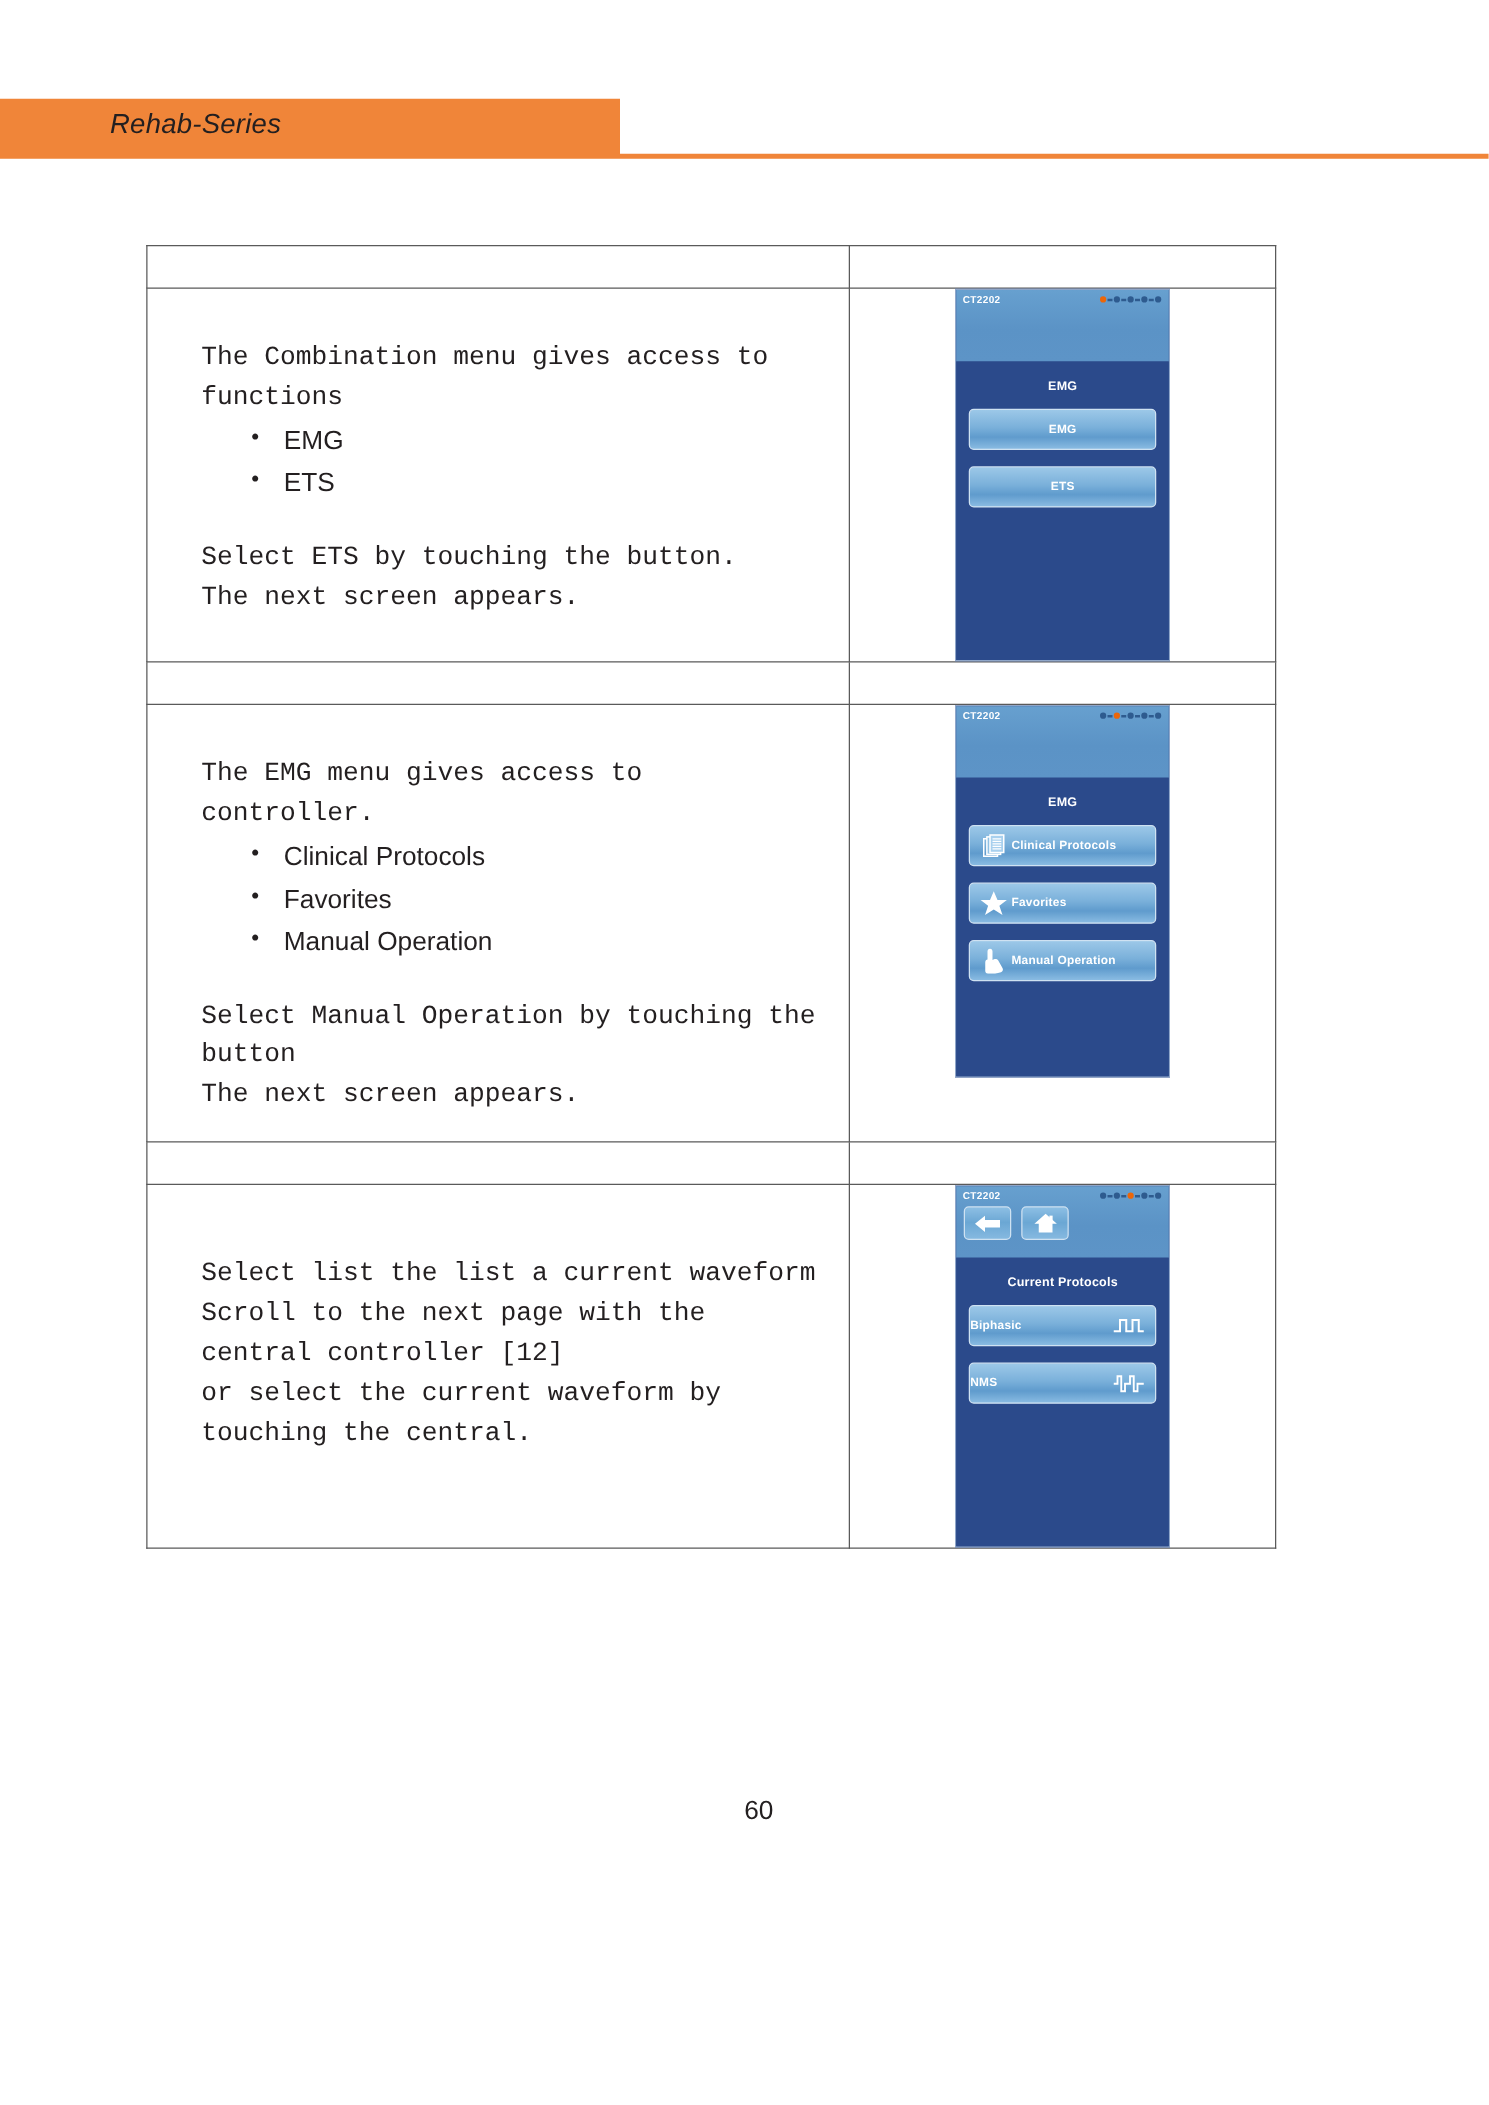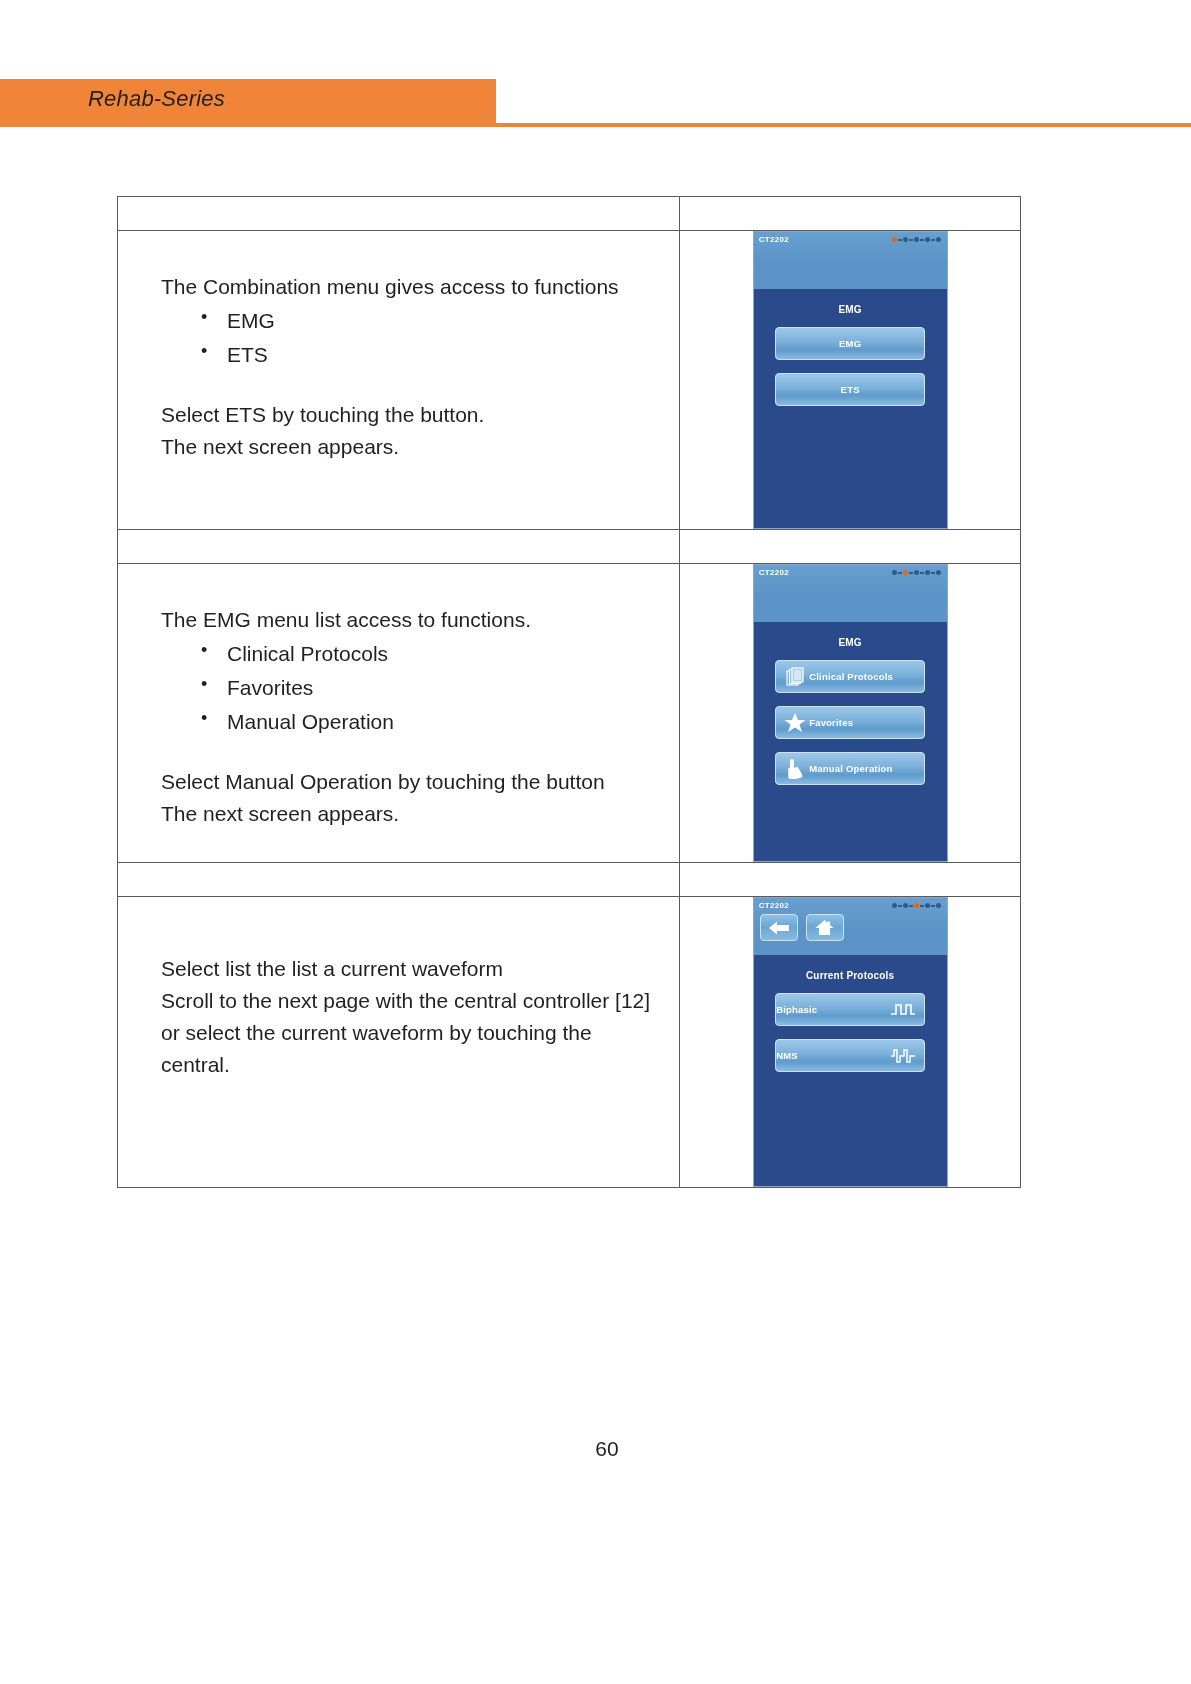--- a/index.html
+++ b/index.html
@@ -57,21 +57,21 @@
   .spacer-row td { height: 34px; }
 
   .cell-text {
     padding: 40px 24px 20px 43px;
     font-size: 21px;
     line-height: 1.52;
     color: #231f20;
   }
   .cell-text.tall3 { padding-top: 56px; }
 
-  .cell-text p { margin: 0; }
+  .cell-text p { margin: 0; font-family: Liberation Mono, monospace; }
   .cell-text .gap { height: 26px; }
 
   ul.bullets {
     margin: 2px 0 0 0;
     padding: 0 0 0 40px;
     list-style: none;
   }
   ul.bullets li {
     position: relative;
     padding-left: 26px;
@@ -86,21 +86,21 @@
     font-size: 18px;
   }
 
   
   .cell-img {
     padding: 28px 0 28px 0;
     text-align: center;
   }
   .device {
     display: inline-block;
-    width: 195px;
+    width: 172px;
     background: #2b4a8b;
     border: 1px solid #8fa6c9;
     position: relative;
     text-align: left;
     font-family: "Liberation Sans", sans-serif;
   }
   .device.h1 { height: 298px; }
   .device.h2 { height: 298px; }
   .device.h3 { height: 290px; }
 
@@ -274,21 +274,21 @@
   </tr>
 
   <tr class="spacer-row">
     <td class="col-text"></td>
     <td class="col-img"></td>
   </tr>
 
   <tr>
     <td class="col-text">
       <div class="cell-text">
-        <p>The EMG menu list access to functions.</p>
+        <p>The EMG menu gives access to controller.</p>
         <ul class="bullets">
           <li>Clinical Protocols</li>
           <li>Favorites</li>
           <li>Manual Operation</li>
         </ul>
         <div class="gap"></div>
         <p>Select Manual Operation by touching the button</p>
         <p>The next screen appears.</p>
       </div>
     </td>

